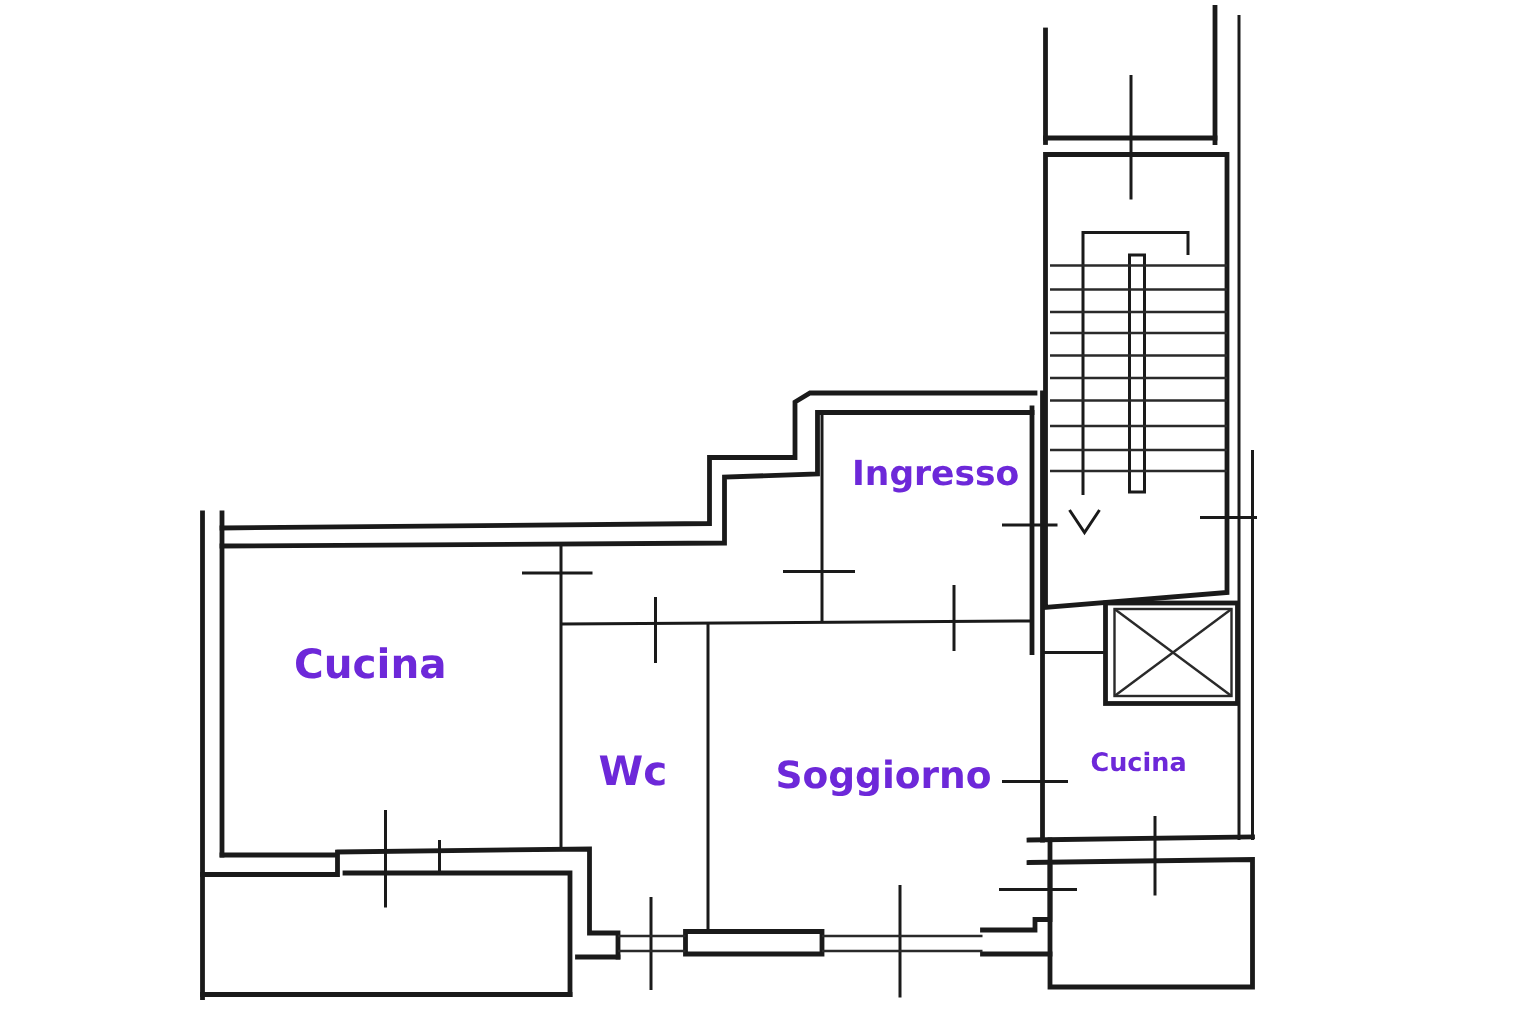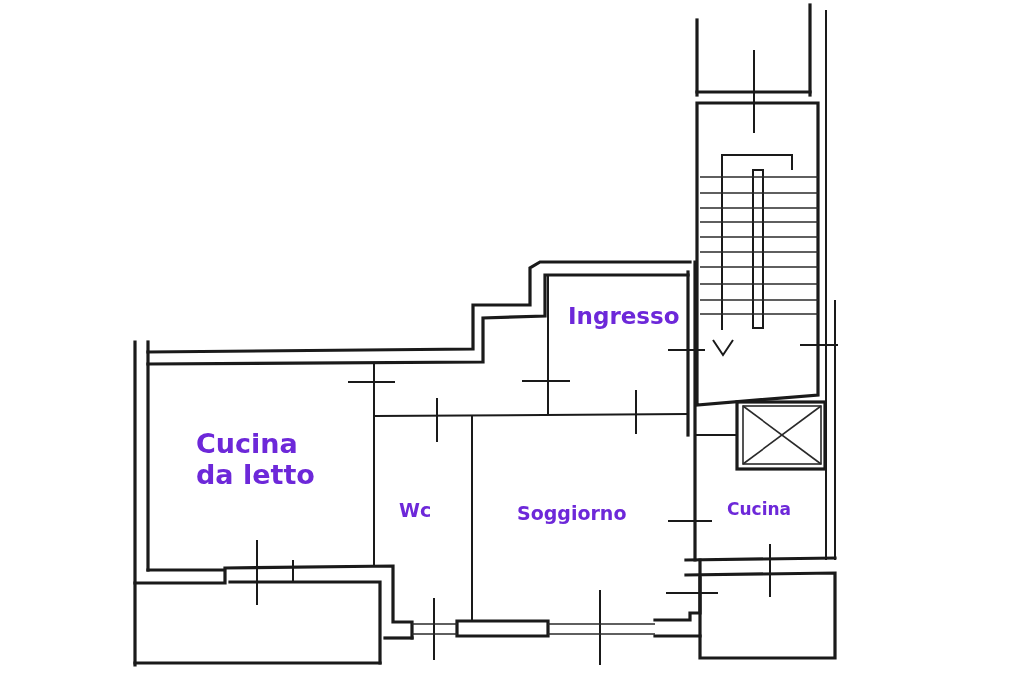--- a/index.html
+++ b/index.html
@@ -3,22 +3,22 @@
 <meta charset="utf-8">
 <style>
   html, body { margin:0; padding:0; background:#ffffff; }
   body { width:1024px; height:682px; position:relative; overflow:hidden; font-family:"Liberation Sans", "DejaVu Sans", sans-serif; }
   svg#plan { position:absolute; left:0; top:0; width:1024px; height:682px; }
   .w { stroke:#1a1a1a; stroke-width:3.2; fill:none; stroke-linecap:square; }
   .t { stroke:#1a1a1a; stroke-width:2; fill:none; }
   .th { stroke:#2a2a2a; stroke-width:1.6; fill:none; }
   .lbl { position:absolute; font-weight:bold; color:#6d28d9; font-family:"DejaVu Sans", sans-serif; white-space:nowrap; }
   #lbl-camera { left:196px; top:428px; font-size:27px; line-height:31px; text-align:left; }
-  #lbl-wc { left:399px; top:499px; font-size:19px; }
-  #lbl-sogg { left:517px; top:502px; font-size:19px; }
+  #lbl-wc { left:399px; top:499px; font-size:27px; }
+  #lbl-sogg { left:517px; top:502px; font-size:25px; }
   #lbl-cucina { left:727px; top:499px; font-size:17px; }
   #lbl-ingresso { left:568px; top:303px; font-size:23px; }
 </style>
 </head>
 <body>
 
 <svg id="plan" viewBox="0 0 1024 682" xmlns="http://www.w3.org/2000/svg">
 
   <g>
     <line class="w" x1="135" y1="342" x2="135" y2="665"></line>
@@ -98,18 +98,17 @@
     <rect class="w" x="737" y="402" width="88" height="67"></rect>
     <rect class="th" x="743" y="406" width="78" height="58"></rect>
     <line class="th" x1="743" y1="406" x2="821" y2="464"></line>
     <line class="th" x1="821" y1="406" x2="743" y2="464"></line>
     <line class="t" x1="695" y1="435" x2="737" y2="435"></line>
   </g>
 </svg>
 
 <div class="lbl" id="lbl-camera">
   <div>Cucina</div>
-  <div>da letto</div>
 </div>
 <div class="lbl" id="lbl-wc">Wc</div>
 <div class="lbl" id="lbl-sogg">Soggiorno</div>
 <div class="lbl" id="lbl-cucina">Cucina</div>
 <div class="lbl" id="lbl-ingresso">Ingresso</div>
 
 </body></html>

